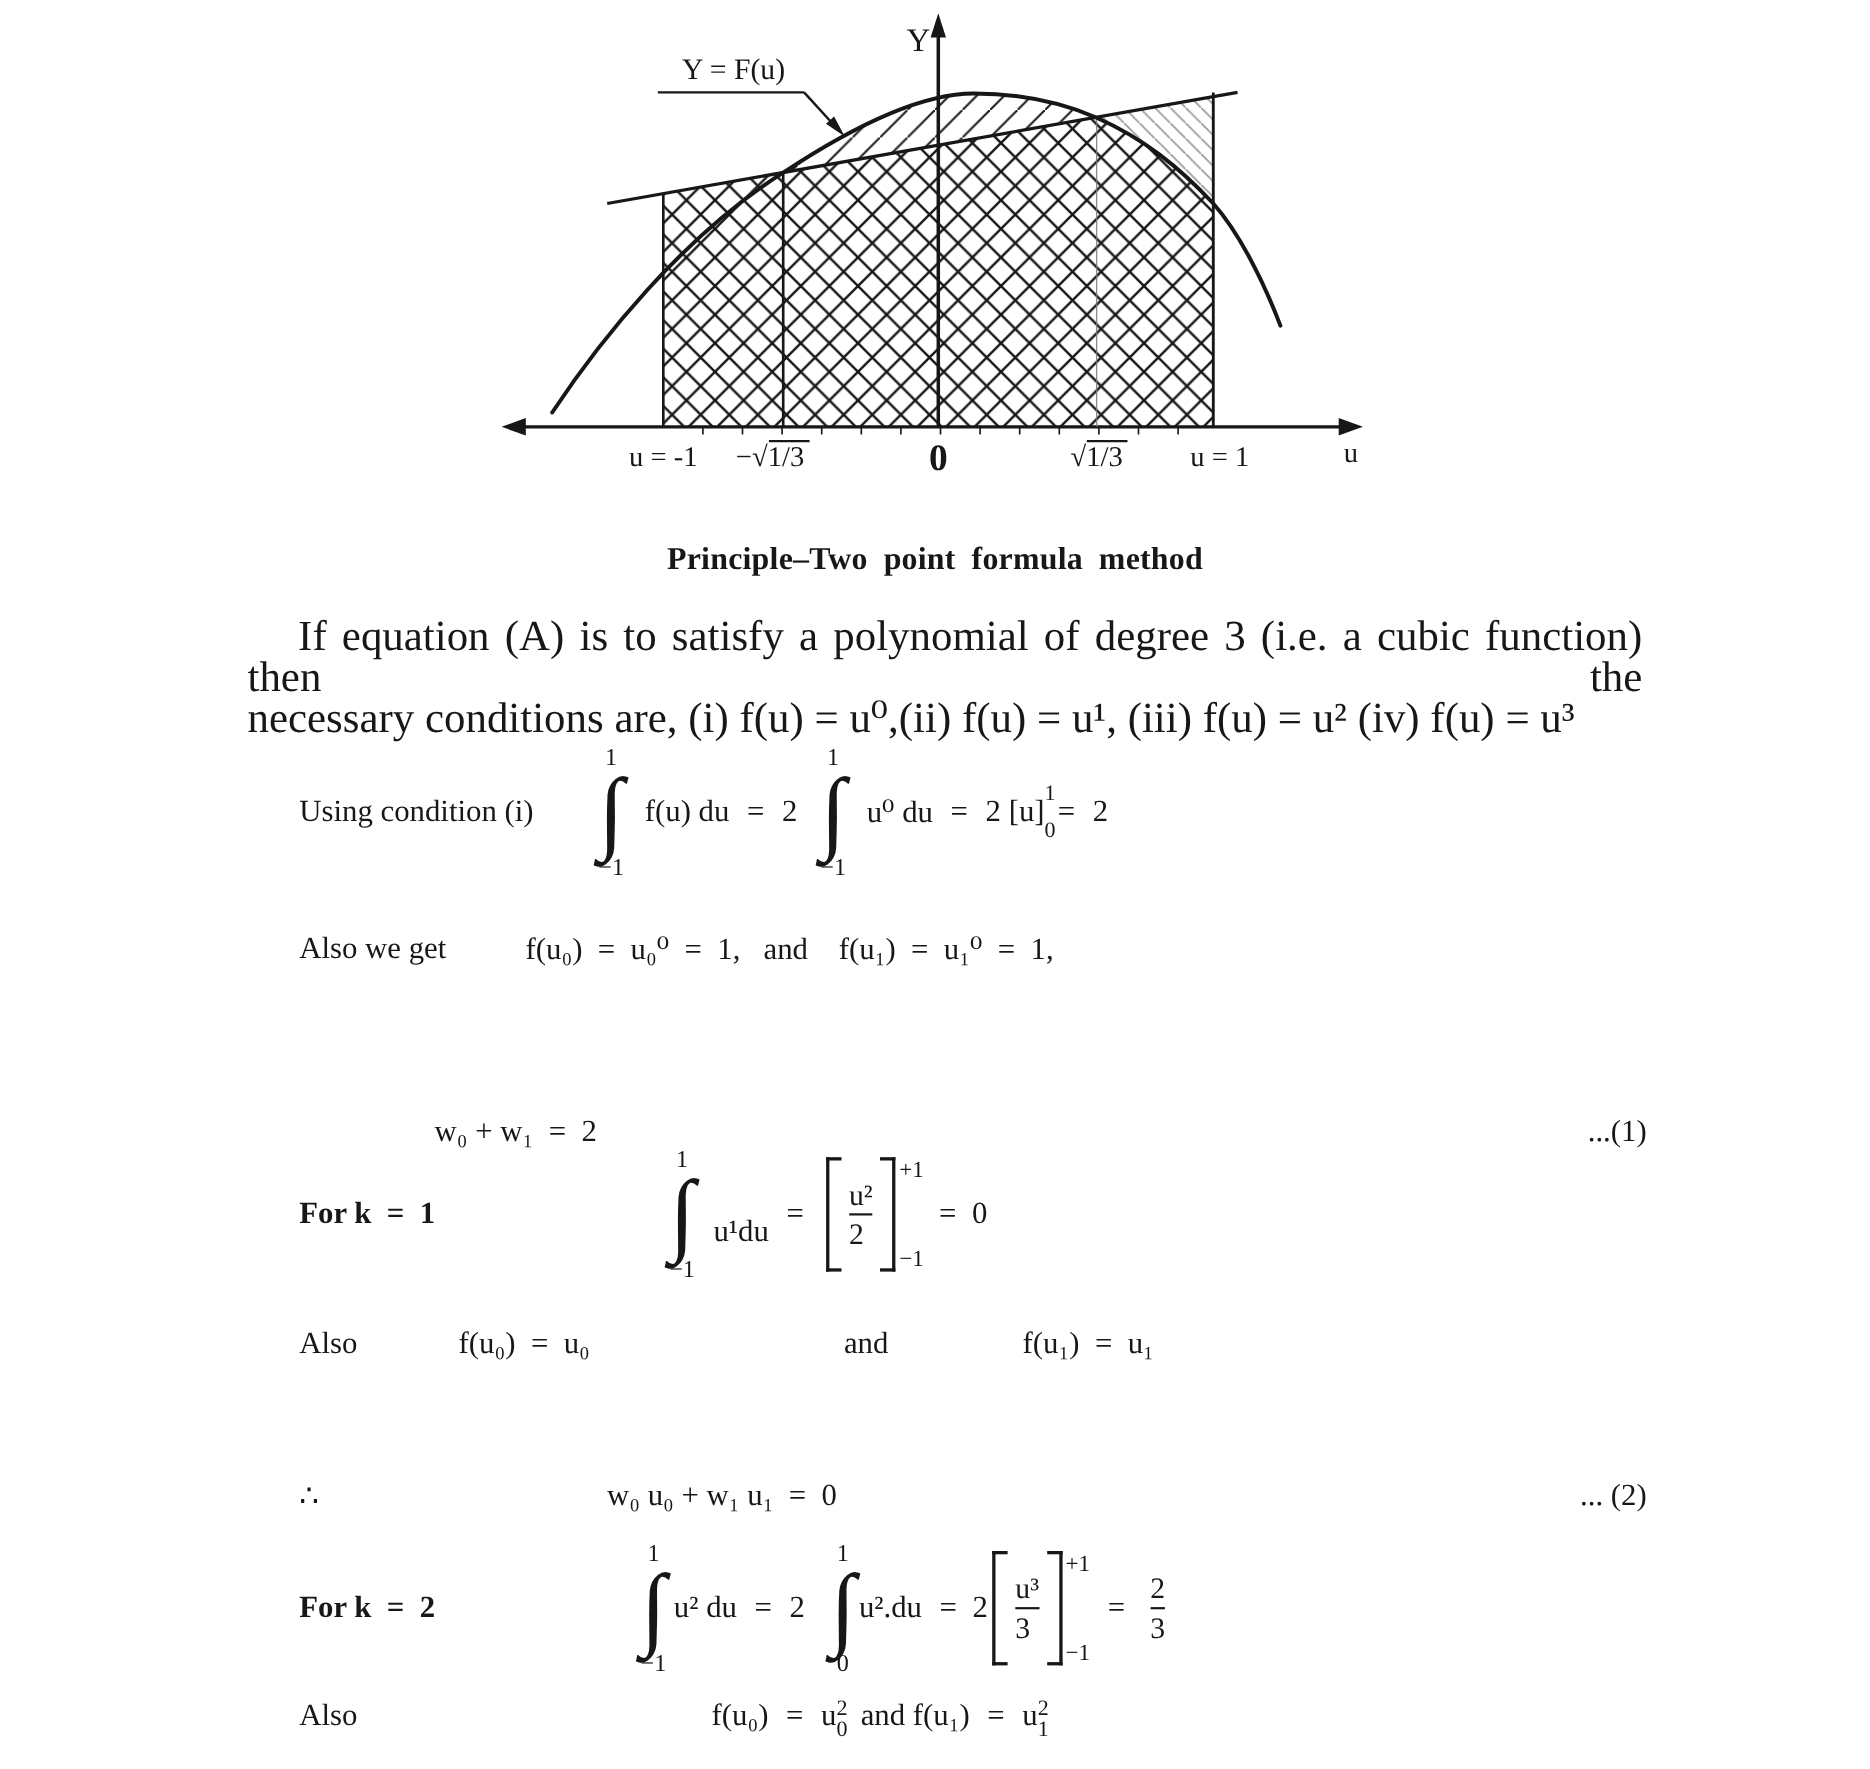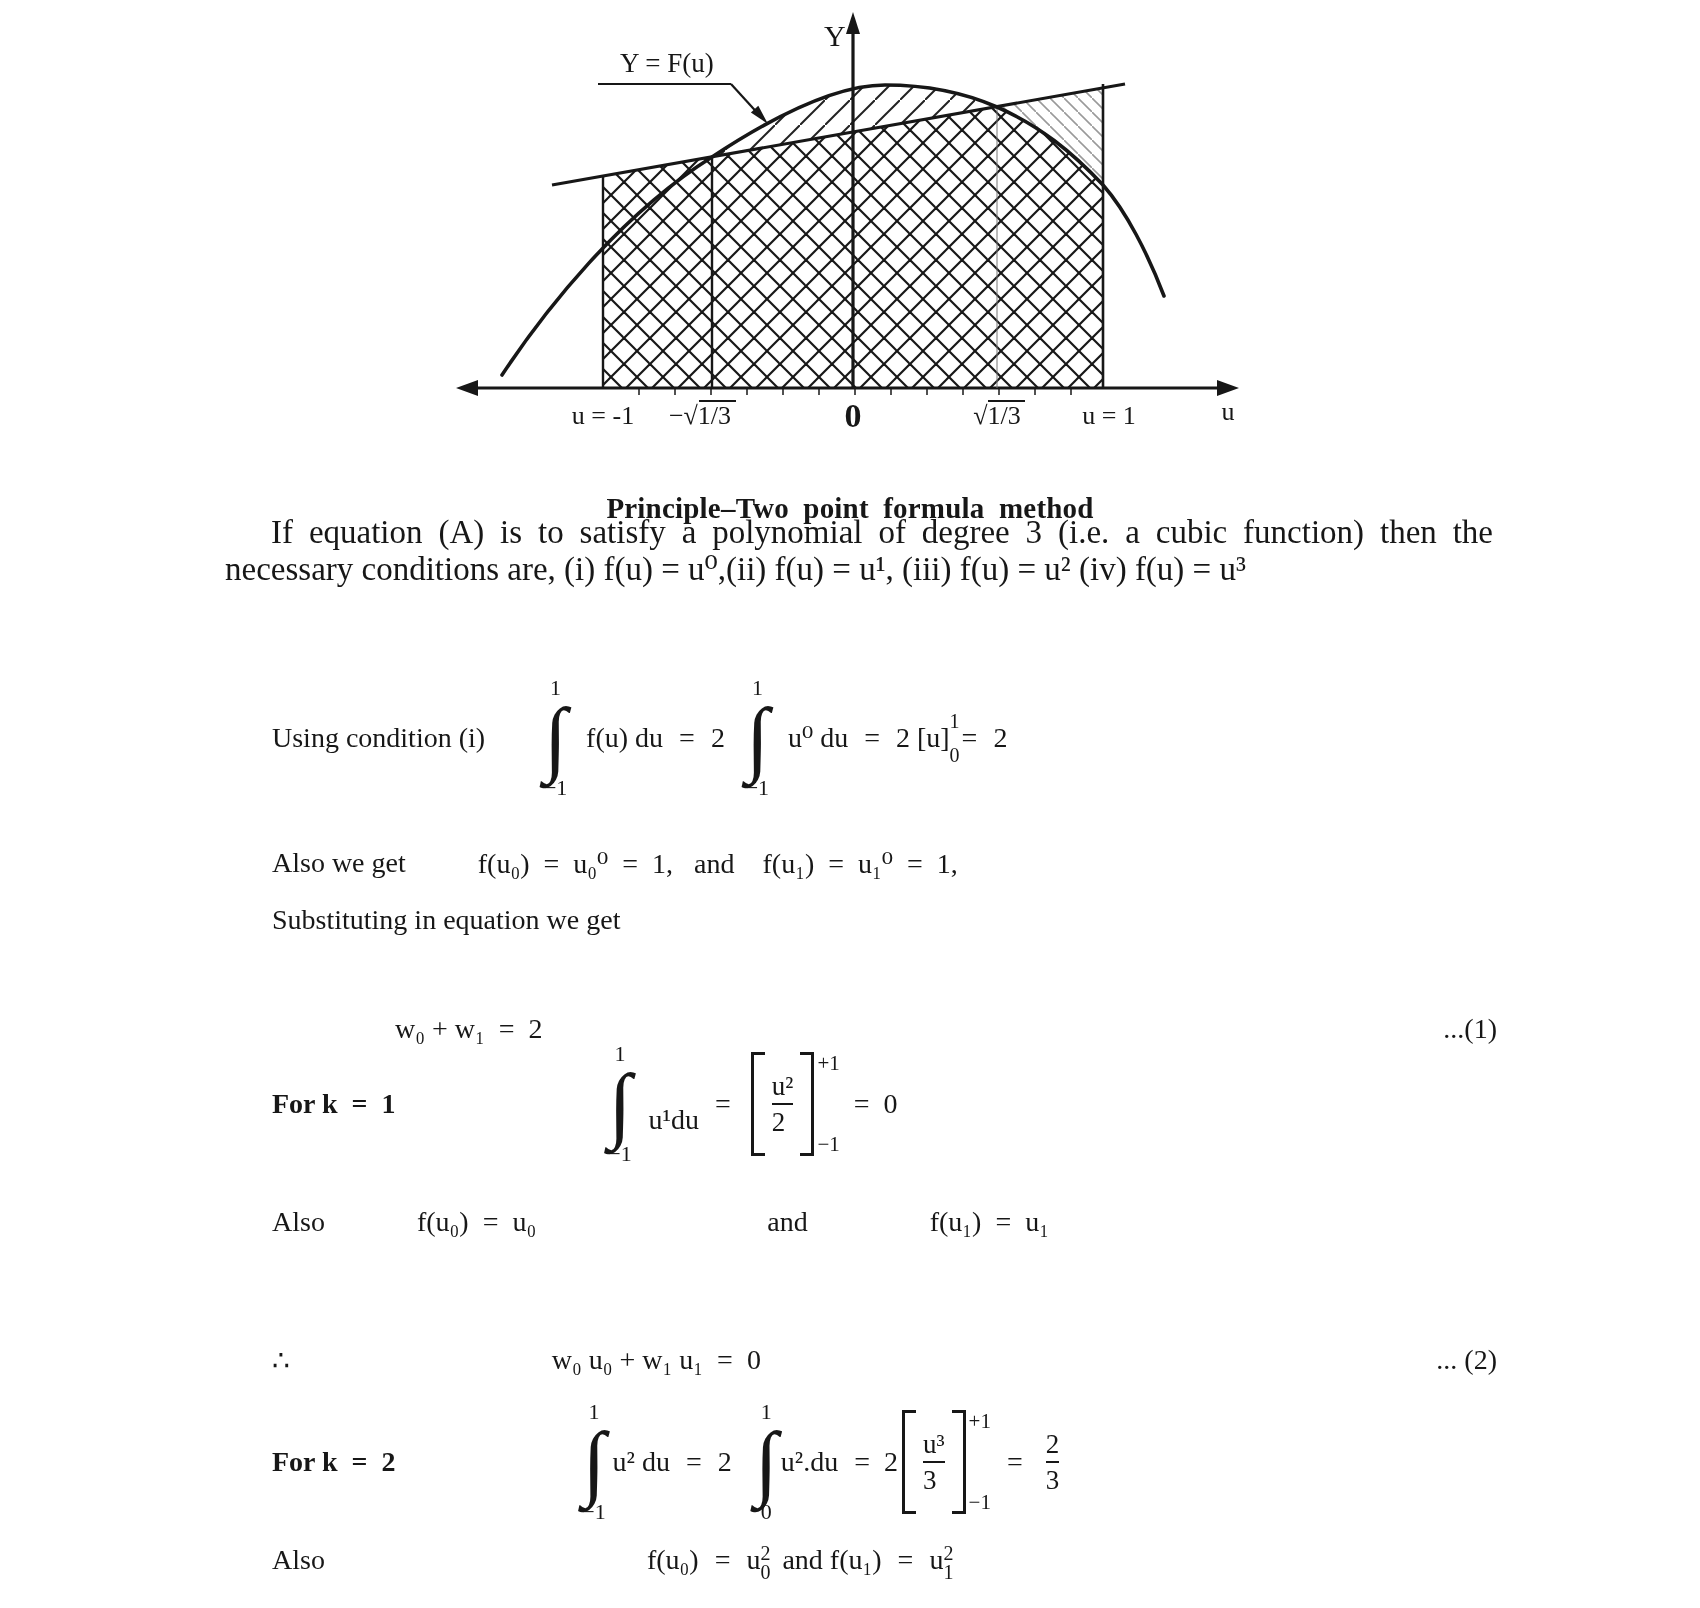--- a/index.html
+++ b/index.html
@@ -1,21 +1,21 @@
 <!DOCTYPE html>
 <html><head>
 <meta charset="utf-8">
 <style>
   html,body{margin:0;padding:0;background:#ffffff;}
   .page{position:relative;width:1700px;height:1608px;background:#fff;
         font-family:"Liberation Serif","DejaVu Serif",serif;color:#171717;overflow:hidden;}
   svg text{font-family:"Liberation Serif","DejaVu Serif",serif;fill:#171717;}
   .title{position:absolute;top:492px;left:0;width:1700px;text-align:center;
          font-weight:bold;font-size:29px;word-spacing:7px;letter-spacing:.2px;}
-  .para{position:absolute;top:514px;left:225px;width:1268px;font-size:33px;line-height:37px;}
+  .para{position:absolute;top:560px;left:225px;width:1268px;font-size:39px;line-height:37px;}
   .pl1{text-align:justify;text-align-last:justify;text-indent:46px;}
   .row{position:absolute;left:0;width:1700px;display:flex;align-items:center;font-size:28px;}
   .ind{padding-left:272px;box-sizing:border-box;}
   .t{white-space:pre;}
   .bold{font-weight:bold;}
   .gap{margin:0 16px;}
   .intgrp{display:inline-flex;flex-direction:column;align-items:center;line-height:1;}
   .ilim{font-size:22px;line-height:22px;}
   .isign{font-size:84px;line-height:78px;padding:0 3px;}
   .supsub{display:inline-flex;flex-direction:column;justify-content:space-between;
@@ -140,23 +140,20 @@
     <span class="t" style="margin-left:16px;">2</span>
   </div>
 
   
   <div class="row ind" style="top:838px;height:50px;">
     <span class="t">Also we get</span>
     <span class="t" style="margin-left:72px;">f(u₀) = u₀⁰ = 1,  and  f(u₁) = u₁⁰ = 1,</span>
   </div>
 
   
-  <div class="row ind" style="top:898px;height:44px;">
-    <span class="t">Substituting in equation we get</span>
-  </div>
 
   
   <div class="row" style="top:1004px;height:50px;padding-left:395px;box-sizing:border-box;">
     <span class="t">w₀ + w₁ = 2</span>
     <span class="eqnum">...(1)</span>
   </div>
 
   
   <div class="row ind" style="top:1020px;height:168px;">
     <span class="t bold">For k = 1</span>

